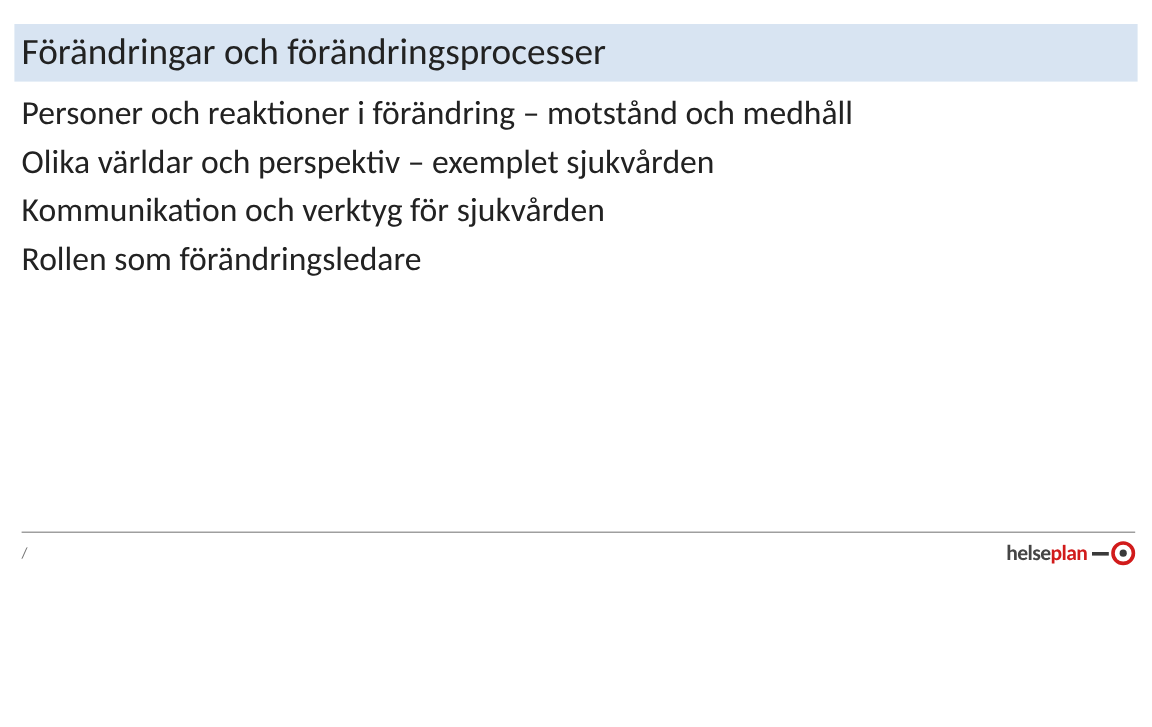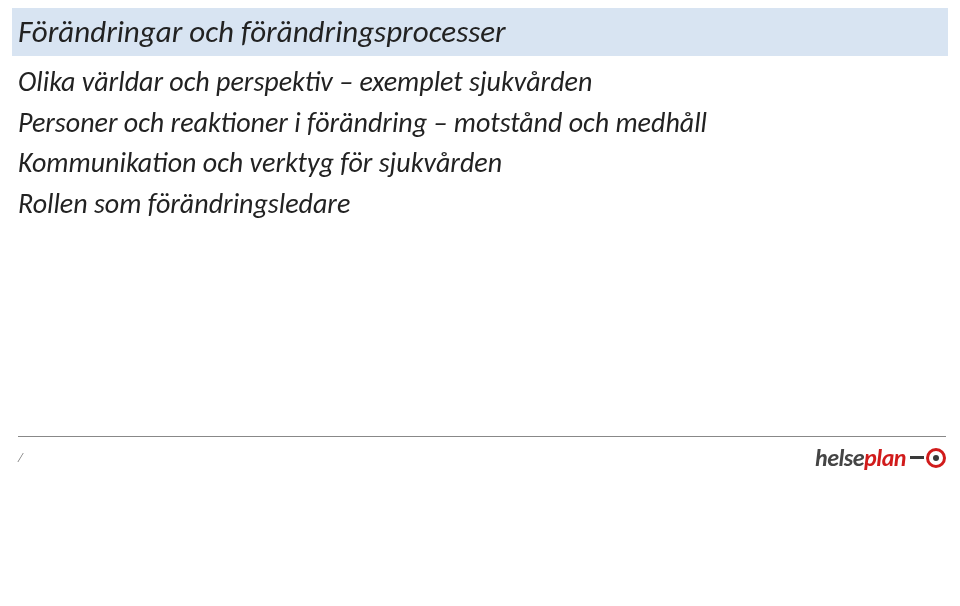--- a/index.html
+++ b/index.html
@@ -1,22 +1,21 @@
 <!DOCTYPE html>
 <html><head>
 <meta charset="utf-8">
 <style>
   * { margin: 0; padding: 0; box-sizing: border-box; }
   html, body { width: 960px; height: 606px; font-family: Calibri, "Segoe UI", Arial, sans-serif; background: #fff; }
   .slide {
     position: relative;
     width: 960px;
     height: 486px;
-    padding: 8px 12px 0 12px;
-    font-style: italic;
+    padding: 20px 12px 0 12px;
   }
   .title-bar {
     background: #d8e4f2;
     padding: 4px 6px 6px 6px;
     margin-bottom: 6px;
   }
   .title-text {
     font-size: 31px;
     color: #222;
     font-weight: 400;
@@ -50,21 +49,21 @@
   .footer-left {
     font-size: 13px;
     color: #777;
   }
   .logo {
     display: flex;
     align-items: center;
     gap: 2px;
   }
   .logo-text {
-    font-size: 24px;
+    font-size: 18px;
     font-weight: 700;
     letter-spacing: -0.5px;
   }
   .logo-helse { color: #454545; }
   .logo-plan  { color: #d11b1b; }
   .logo-dash {
     display: inline-block;
     width: 14px;
     height: 3px;
     background: #3a3a3a;
@@ -90,22 +89,22 @@
 </head>
 <body>
 
 <div class="slide">
 
   <div class="title-bar">
     <div class="title-text">Förändringar och förändringsprocesser</div>
   </div>
 
   <div class="body-list">
+    <div class="body-item">Personer och reaktioner i förändring – motstånd och medhåll</div>
     <div class="body-item">Olika världar och perspektiv – exemplet sjukvården</div>
-    <div class="body-item">Personer och reaktioner i förändring – motstånd och medhåll</div>
     <div class="body-item">Kommunikation och verktyg för sjukvården</div>
     <div class="body-item">Rollen som förändringsledare</div>
   </div>
 
   <div class="footer">
     <hr class="rule">
     <div class="footer-row">
       <div class="footer-left">/</div>
       <div class="logo">
         <span class="logo-text">

